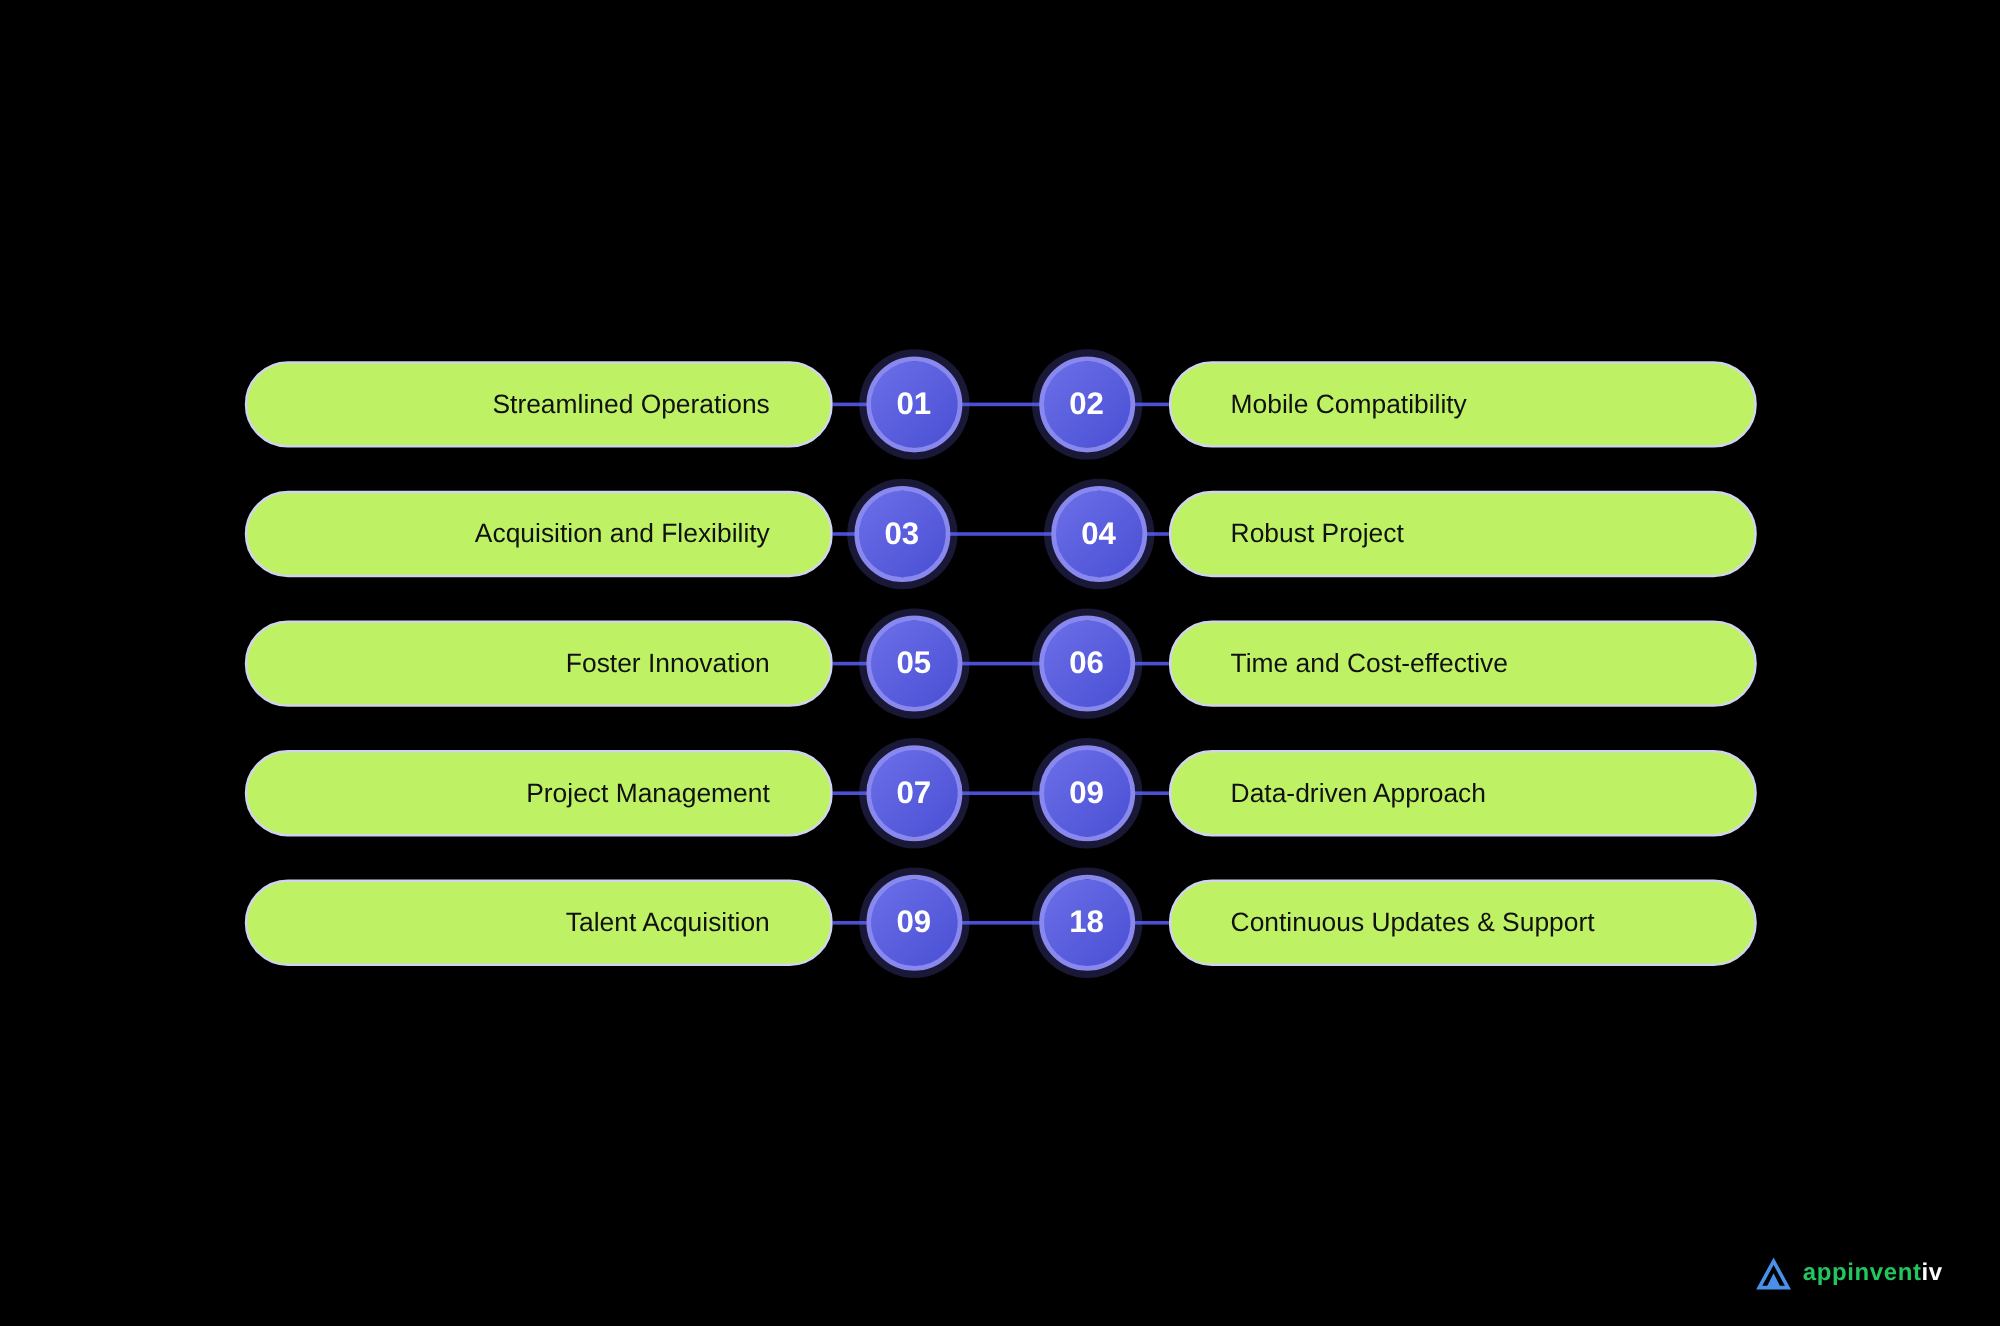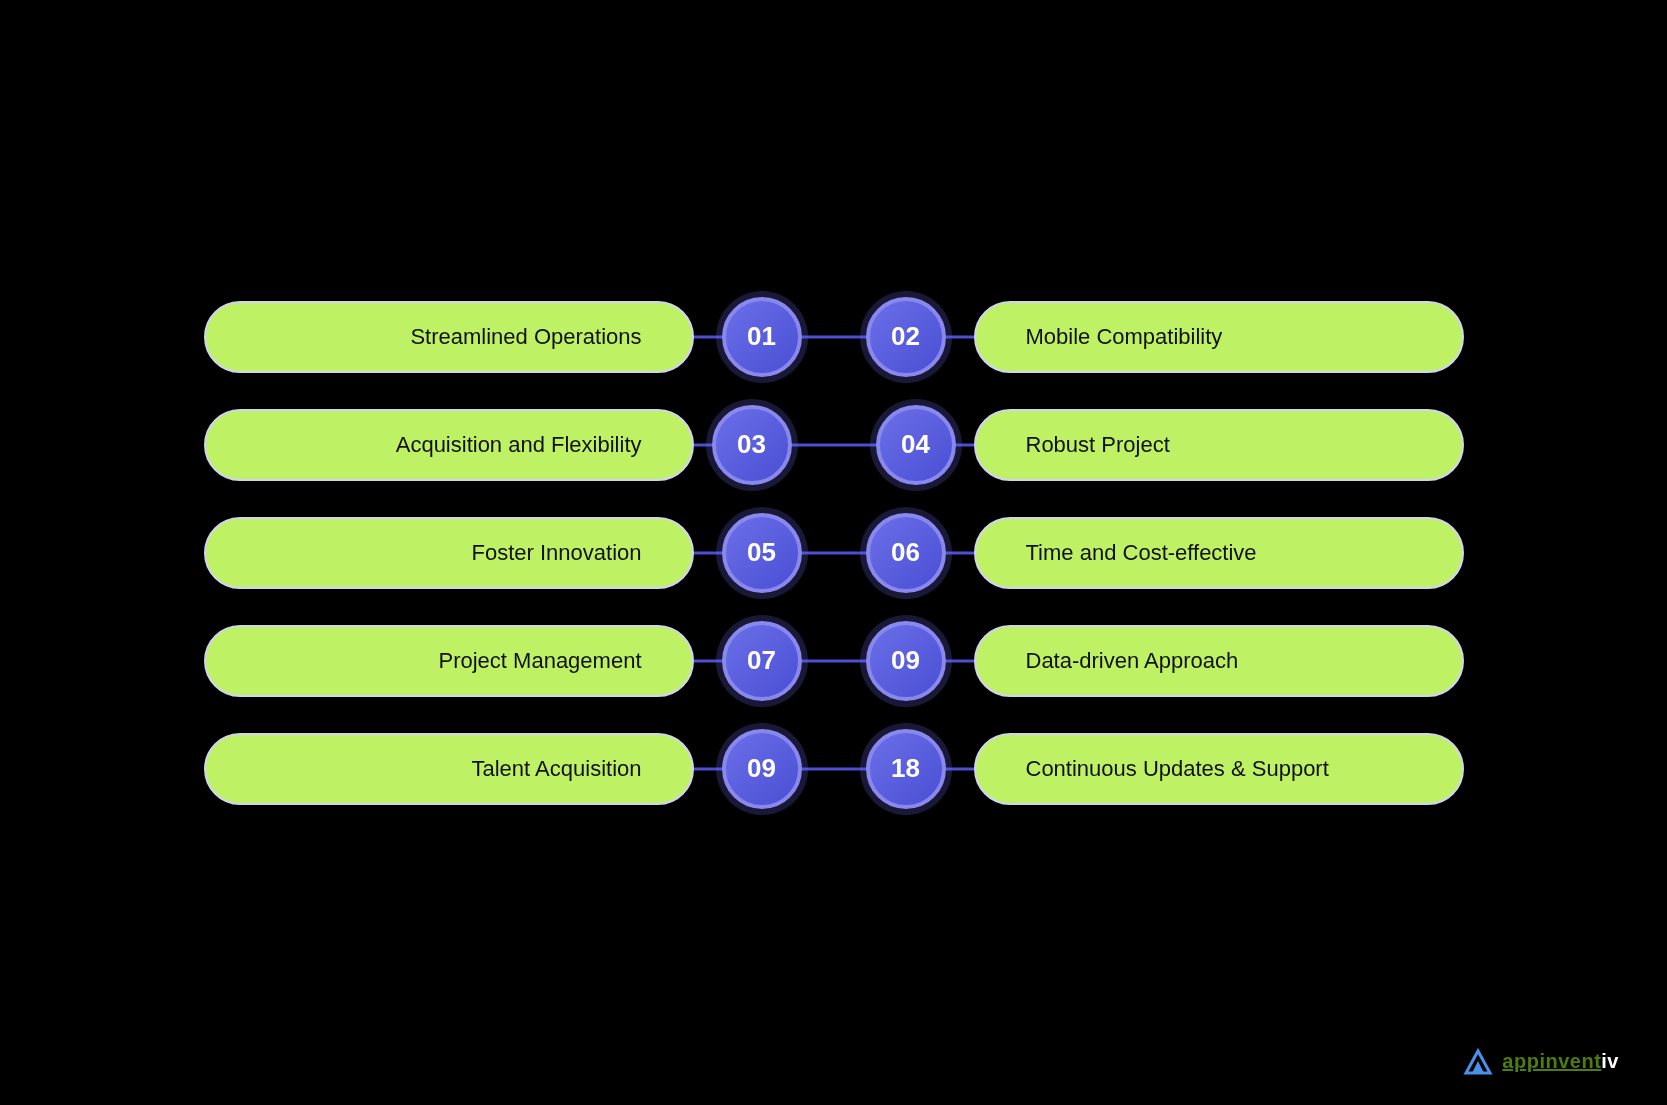--- a/index.html
+++ b/index.html
@@ -199,16 +199,16 @@
     </div>
   </div>
     </div>
 
   <div class="logo-area">
     <svg class="logo-icon" viewBox="0 0 32 32" fill="none" xmlns="http://www.w3.org/2000/svg">
       <polygon points="4,28 16,6 28,28" fill="none" stroke="#4a8fe8" stroke-width="3"></polygon>
       <polygon points="10,28 16,16 22,28" fill="#4a8fe8"></polygon>
     </svg>
     <span style="font-size:20px; font-weight:700; color:#fff; letter-spacing:0.5px;">
-      <span style="color:#4d7c0f;text-decoration:underline;">appinvent</span><span style="color:#fff;">iv</span>
+      <span style="color:#22c55e;">appinvent</span><span style="color:#fff;">iv</span>
     </span>
   </div>
 </div>
 
 </body></html>

